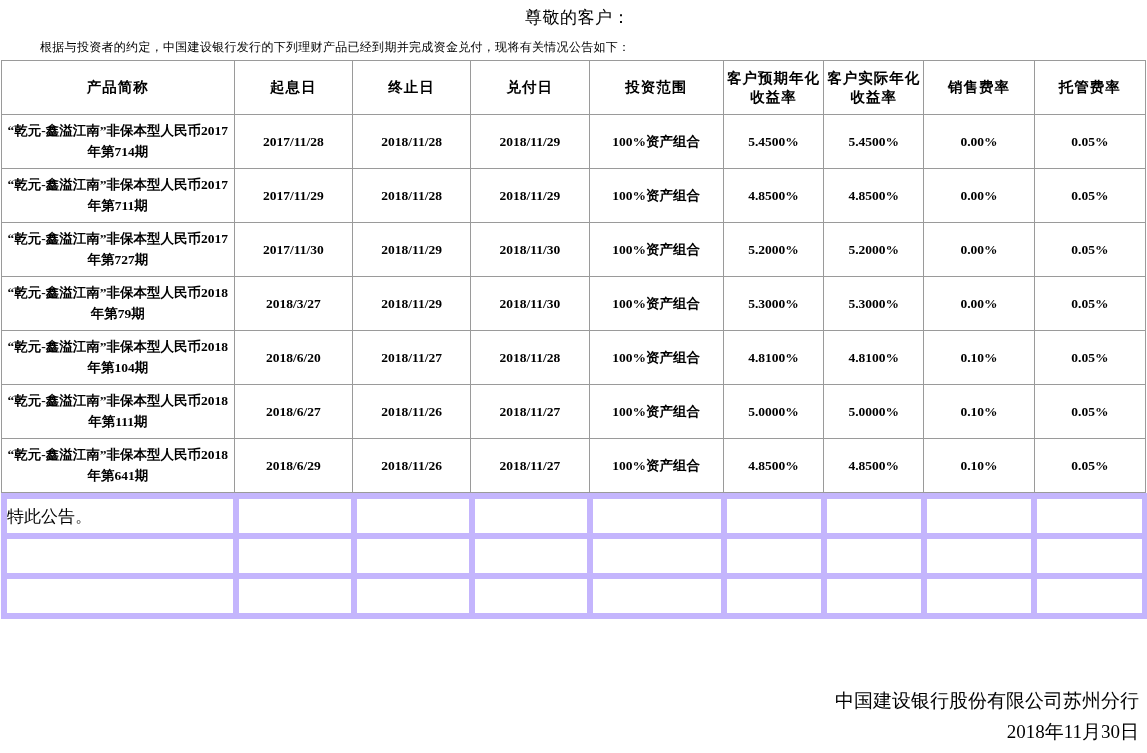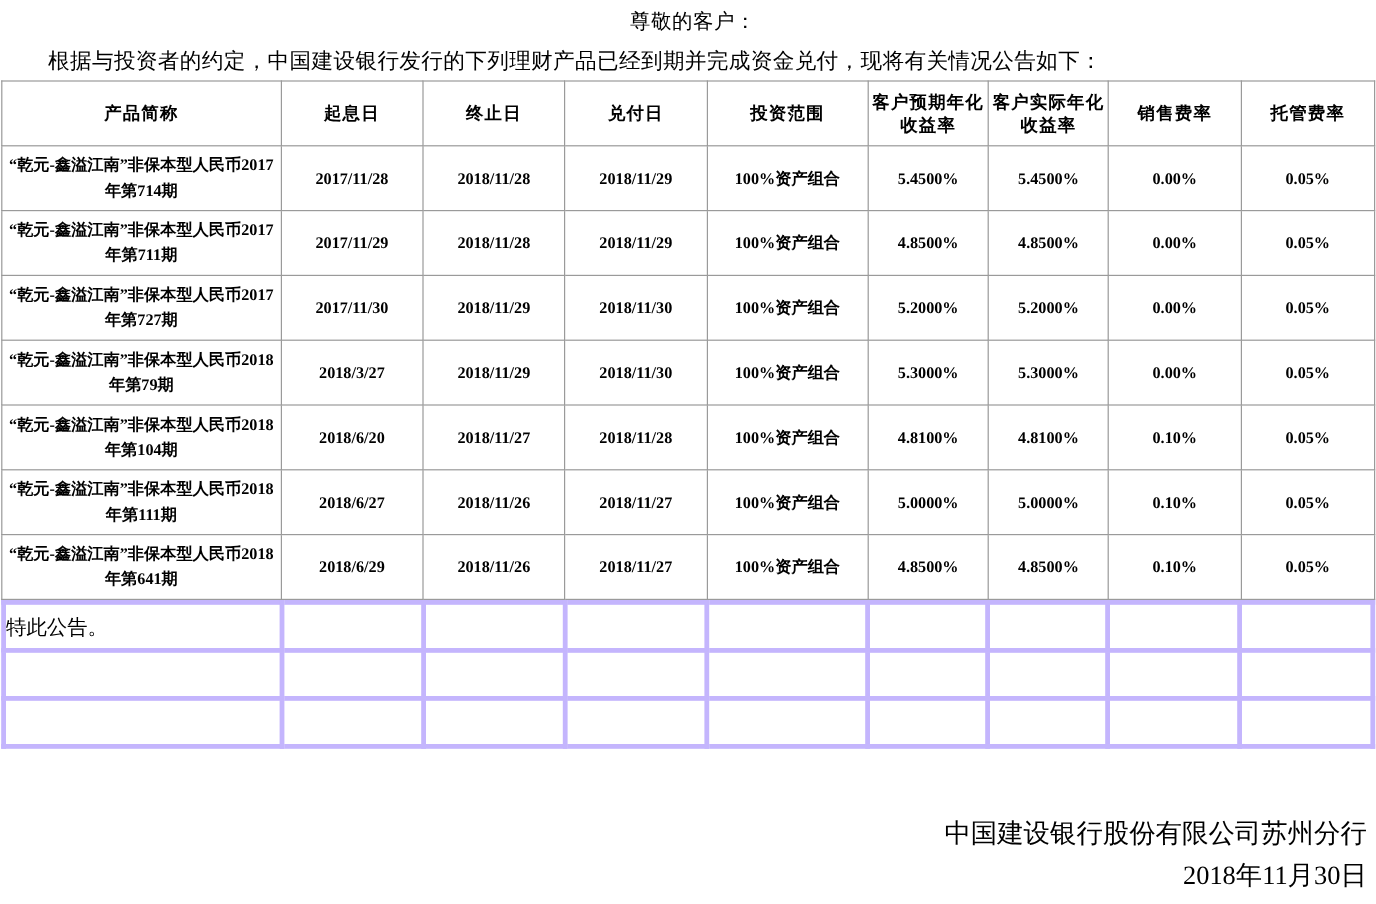--- a/index.html
+++ b/index.html
@@ -20,21 +20,21 @@
     height: 753px;
     box-sizing: border-box;
   }
   .salutation {
     font-size: 17px;
     padding: 6px 0 0 8px;
     letter-spacing: 0.5px;
     text-align: center;
   }
   .intro {
-    font-size: 18px;
+    font-size: 12px;
     padding: 10px 0 0 40px;
     letter-spacing: 0.3px;
   }
   table.main {
     border-collapse: collapse;
     table-layout: fixed;
     width: 1145px;
     margin-top: 4px;
     margin-left: 1px;
   }
@@ -75,39 +75,39 @@
   .col-trust  { width: 111px; }
 
   
   .footer-table {
     border-collapse: collapse;
     table-layout: fixed;
     width: 1145px;
     margin-left: 1px;
   }
   .footer-table td {
-    border: 4px solid #c4b5fd;
+    border: 6px solid #c4b5fd;
     height: 40px;
     box-sizing: border-box;
     padding: 0;
   }
   .notice-cell {
     border: 1px solid #9a9a9a;
     text-align: left;
     font-size: 17px;
     padding-left: 40px;
     font-weight: normal;
   }
   .blank-cell { background: #fff; }
   .sign-wrap {
     position: absolute;
     right: 8px;
     bottom: 6px;
     text-align: right;
-    font-size: 22px;
+    font-size: 19px;
     line-height: 1.6;
   }
 </style>
 </head>
 <body>
 
 <div class="page">
 
   <div class="salutation">尊敬的客户：</div>
   <div class="intro">根据与投资者的约定，中国建设银行发行的下列理财产品已经到期并完成资金兑付，现将有关情况公告如下：</div>

